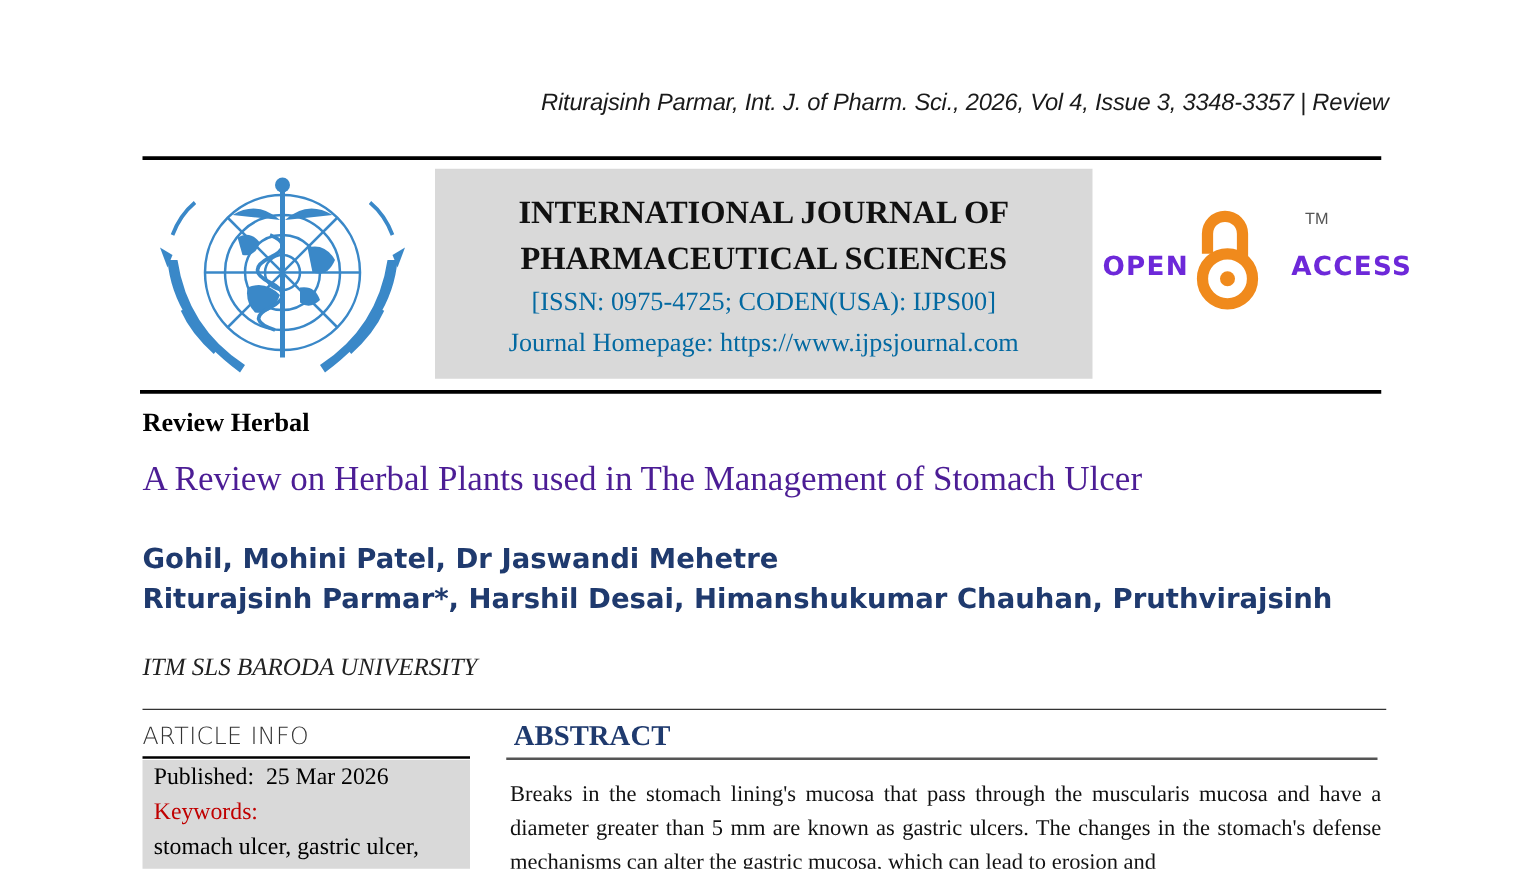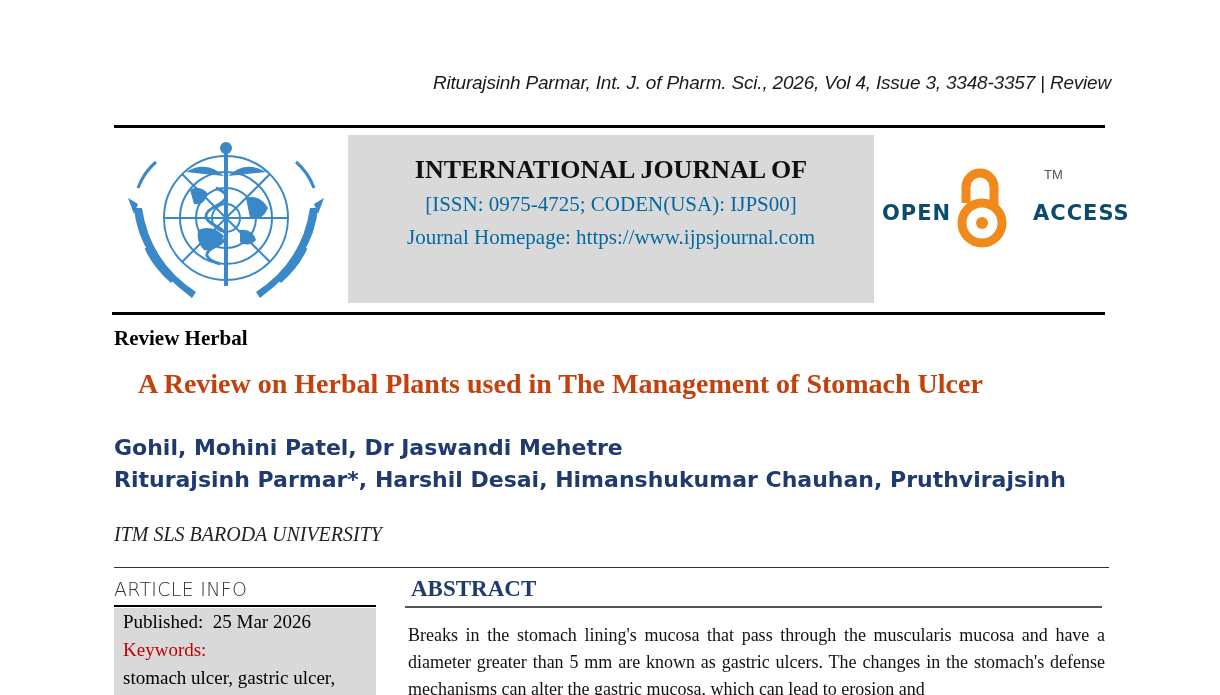--- a/index.html
+++ b/index.html
@@ -5,24 +5,24 @@
   html, body { margin:0; padding:0; }
   body { width:1220px; height:695px; overflow:hidden; background:#ffffff; position:relative; font-family:"Liberation Serif", serif; color:#000; }
   .abs { position:absolute; }
   .running-head { left:300px; top:72px; width:811px; text-align:right; font-family:"Liberation Sans", sans-serif; font-style:italic; font-size:19px; color:#1a1a1a; letter-spacing:-0.2px; }
   .rule-thick { height:3px; background:#000; }
   .logo { left:128px; top:138px; width:196px; height:168px; }
   .masthead { left:348px; top:135px; width:526px; height:168px; background:#d9d9d9; text-align:center; }
   .mh-title { font-family:"Liberation Serif", serif; font-weight:bold; font-size:26px; line-height:37px; margin-top:16px; color:#111; }
   .mh-line { font-family:"Liberation Serif", serif; font-size:21px; line-height:33px; color:#0369a1; }
   .oa { left:880px; top:165px; width:230px; height:85px; }
-  .oa-text { position:absolute; top:36px; font-family:"DejaVu Sans", sans-serif; font-weight:bold; font-size:21px; color:#0c4a6e; letter-spacing:1px; }
+  .oa-text { position:absolute; top:36px; font-family:"DejaVu Sans", sans-serif; font-weight:bold; font-size:21px; color:#6d28d9; letter-spacing:1px; }
   .oa-tm { position:absolute; left:124px; top:2px; font-family:"Liberation Sans", sans-serif; font-size:13px; color:#555;margin-left:40px; }
   .paper-type { left:114px; top:326px; font-weight:bold; font-size:21px; }
-  .paper-title { left:114px; top:368px; font-weight:bold; font-size:28px; color:#c2410c;margin-left:24px; }
+  .paper-title { left:114px; top:368px; font-weight:normal; font-size:28px; color:#4c1d95; }
   .authors { left:114px; top:432px; width:990px; font-family:"DejaVu Sans", sans-serif; font-weight:bold; font-size:22px; line-height:32px; color:#1f3a6e; }
   .affil { left:114px; top:523px; font-style:italic; font-size:20px; color:#222; }
   .sep-thin { left:114px; top:567px; width:995px; height:1px; background:#333; }
   .ai-head { left:114px; top:578px; font-family:"DejaVu Sans", sans-serif; font-size:19px; font-weight:300; color:#333; letter-spacing:0.3px; }
   .ai-rule { left:114px; top:605px; width:262px; height:2px; background:#000; }
   .ai-box { left:114px; top:608px; width:262px; height:90px; background:#d9d9d9; padding-left:9px; box-sizing:border-box; font-size:19px; line-height:28px; }
   .ai-kw-label { color:#c00000; }
   .abs-head { left:411px; top:576px; font-weight:bold; font-size:23px; color:#1f3a6e; }
   .abs-rule { left:405px; top:606px; width:697px; height:2px; background:#555; }
   .abs-body { left:408px; top:622px; width:697px; font-size:18px; line-height:27px; text-align:justify; color:#111; }
@@ -66,20 +66,21 @@
       <path d="M186 50 q-6 -16 -18 -26"></path>
       <path d="M18 110 q8 18 26 34"></path>
       <path d="M178 110 q-8 18 -26 34"></path>
     </g>
   </svg>
 </div>
 
 <div class="abs masthead">
   <div class="mh-title">
     <div>INTERNATIONAL JOURNAL OF</div>
+    <div>PHARMACEUTICAL SCIENCES</div>
   </div>
   <div class="mh-line">[ISSN: 0975-4725; CODEN(USA): IJPS00]</div>
   <div class="mh-line">Journal Homepage: https://www.ijpsjournal.com</div>
 </div>
 
 <div class="abs oa">
   <span class="oa-text" style="left:2px;">OPEN</span>
   <svg style="position:absolute; left:76px; top:0;" width="52" height="85" viewBox="0 0 52 85">
     <path d="M10 38 V22 a14 14 0 0 1 28 0 V40" fill="none" stroke="#f08a1c" stroke-width="9"></path>
     <circle cx="26" cy="58" r="20" fill="none" stroke="#f08a1c" stroke-width="9"></circle>

